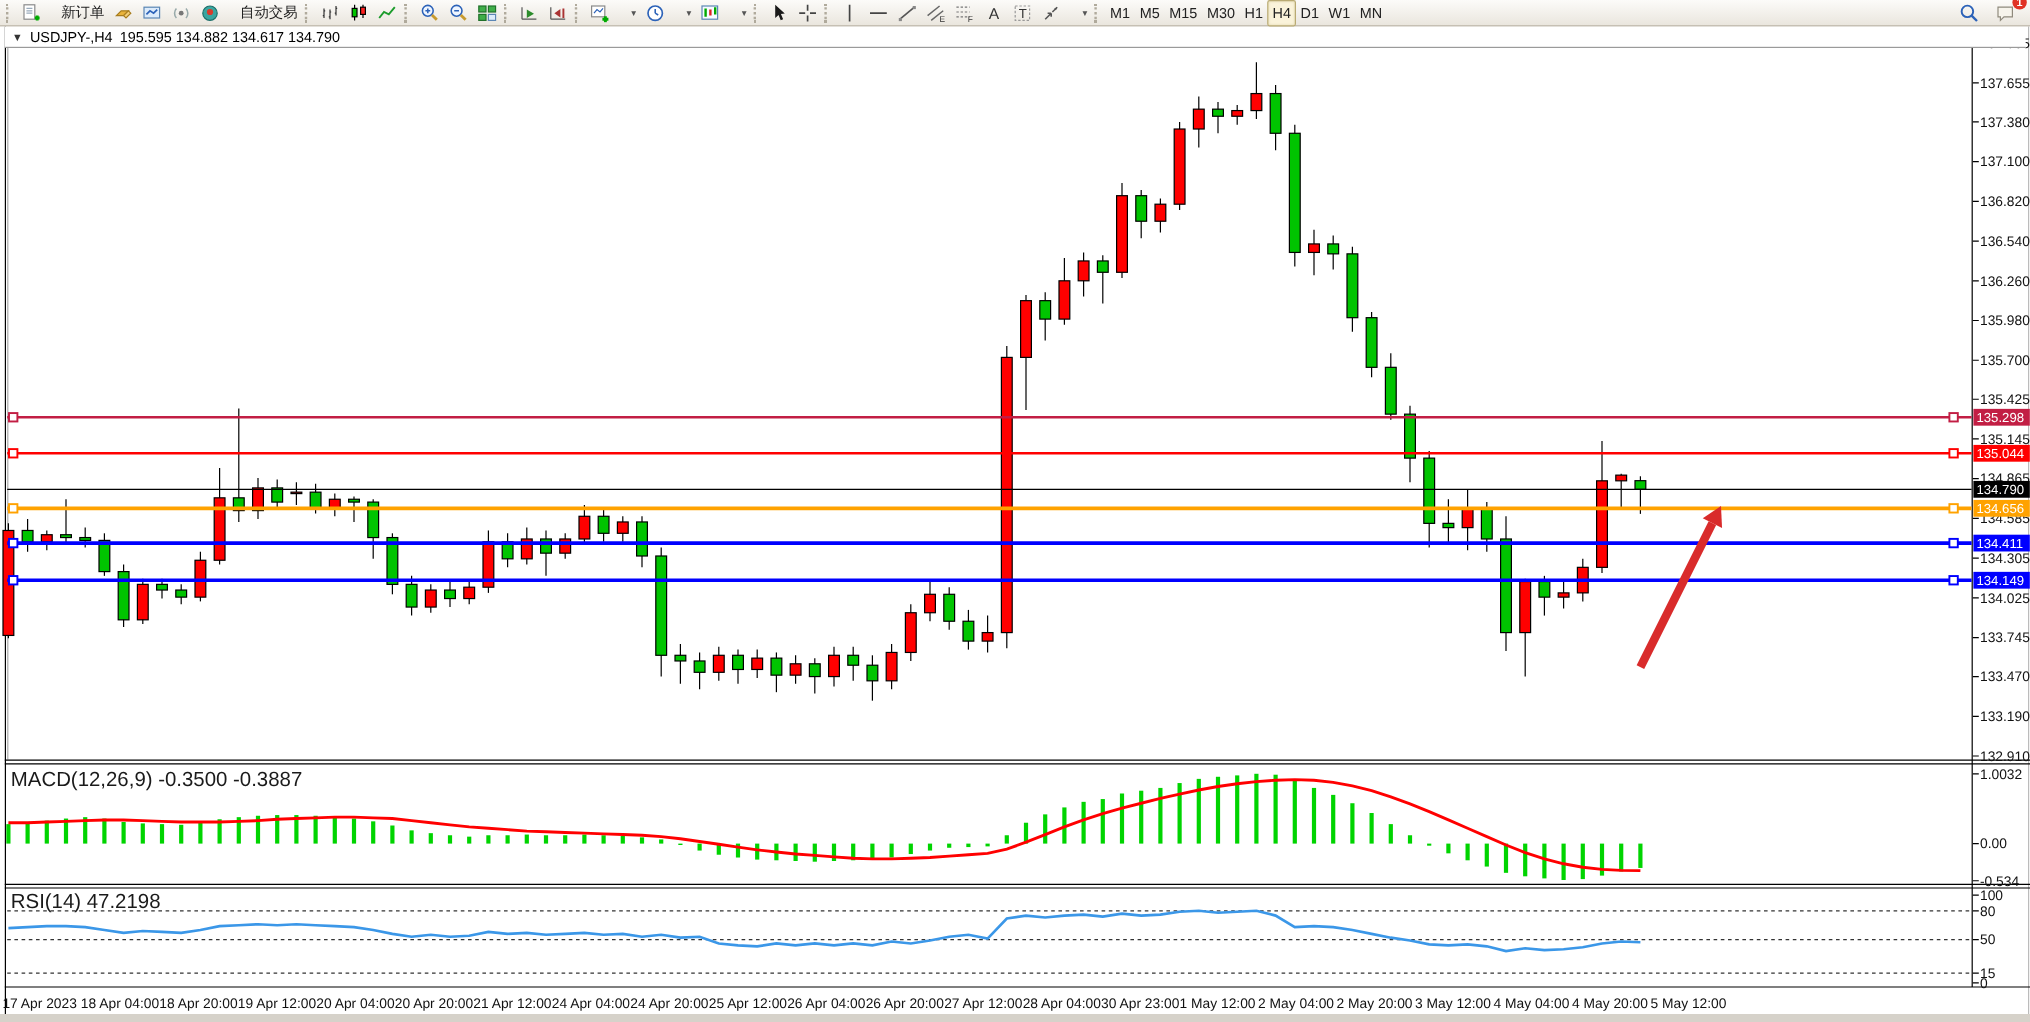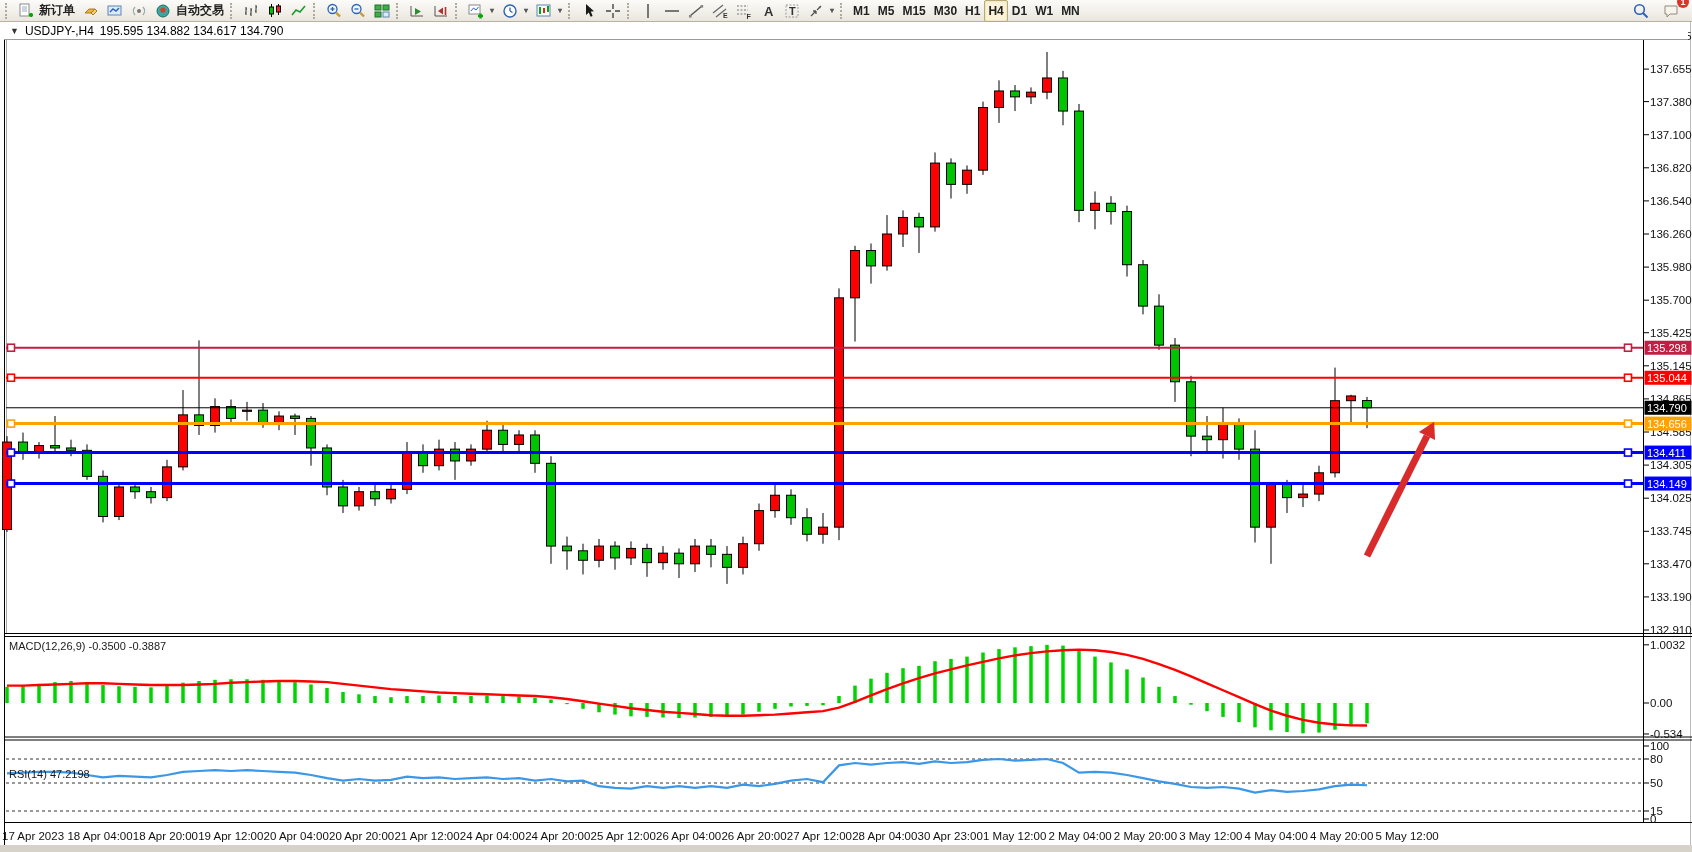--- a/index.html
+++ b/index.html
@@ -1,35 +1,35 @@
 <!DOCTYPE html>
 <html><head>
 <meta charset="utf-8">
 <style>
   html,body{margin:0;padding:0;}
   body{width:1692px;height:852px;position:relative;font-family:"Liberation Sans",sans-serif;background:#fff;overflow:hidden;}
   #toolbar{position:absolute;top:0;left:0;width:1692px;height:22px;box-sizing:border-box;
     background:linear-gradient(#fcfbf9,#eae6de);border-bottom:1px solid #b8b2a4;
     display:flex;align-items:center;padding:0 3px;z-index:10;}
   .tb-grip{width:3px;height:16px;border-left:2px dotted #b0aa9c;margin:0 4px 0 2px;}
-  .tb-btn{height:20px;display:flex;align-items:center;gap:5px;padding:0 3px;border:1px solid transparent;
-    border-radius:2px;font-size:12px;color:#222;cursor:default;white-space:nowrap;font-weight:bold;}
+  .tb-btn{height:20px;display:flex;align-items:center;gap:17px;padding:0 3px;border:1px solid transparent;
+    border-radius:2px;font-size:12px;color:#222;cursor:default;white-space:nowrap;}
   .tb-btn.active{background:#faf3da;border:1px solid #b9aa72;box-shadow:inset 0 0 2px #d8cda0;}
   .tb-caret{font-size:8px;color:#555;margin-left:1px;}
   .tb-right{margin-left:auto;display:flex;align-items:center;gap:6px;padding-right:6px;}
   .badge{position:absolute;top:-4px;right:-6px;background:#e03226;color:#fff;border-radius:50%;
     width:12px;height:12px;font-size:9px;font-weight:bold;line-height:12px;text-align:center;}
   .bubble-wrap{position:relative;}
   #title-strip{position:absolute;top:22px;left:4px;width:1684px;height:18px;box-sizing:border-box;
     background:#fff;border-bottom:1px solid #9a9a9a;display:flex;align-items:center;gap:6px;
     font-size:12px;color:#000;padding-left:6px;z-index:5;}
   #title-strip .tri{font-size:9px;color:#333;}
-  .pane-label{position:absolute;left:9px;font-size:11px;color:#1a1a1a;z-index:5;}
+  .pane-label{position:absolute;left:9px;font-size:17px;color:#1a1a1a;z-index:5;}
   #macd-label{top:640px;}
-  #rsi-label{top:768px;}
+  #rsi-label{top:742px;}
   #chart-svg-holder{position:absolute;top:0;left:0;width:1692px;height:852px;z-index:1;}
   svg text{font-family:"Liberation Sans",sans-serif;}
 </style>
 </head>
 <body>
 
 <div id="toolbar">
     <div class="tb-grip"></div>
     <div class="tb-btn">
       <span style="width: 16px; height: 16px; display: inline-block;"><svg width="16" height="16" viewBox="0 0 16 16">

